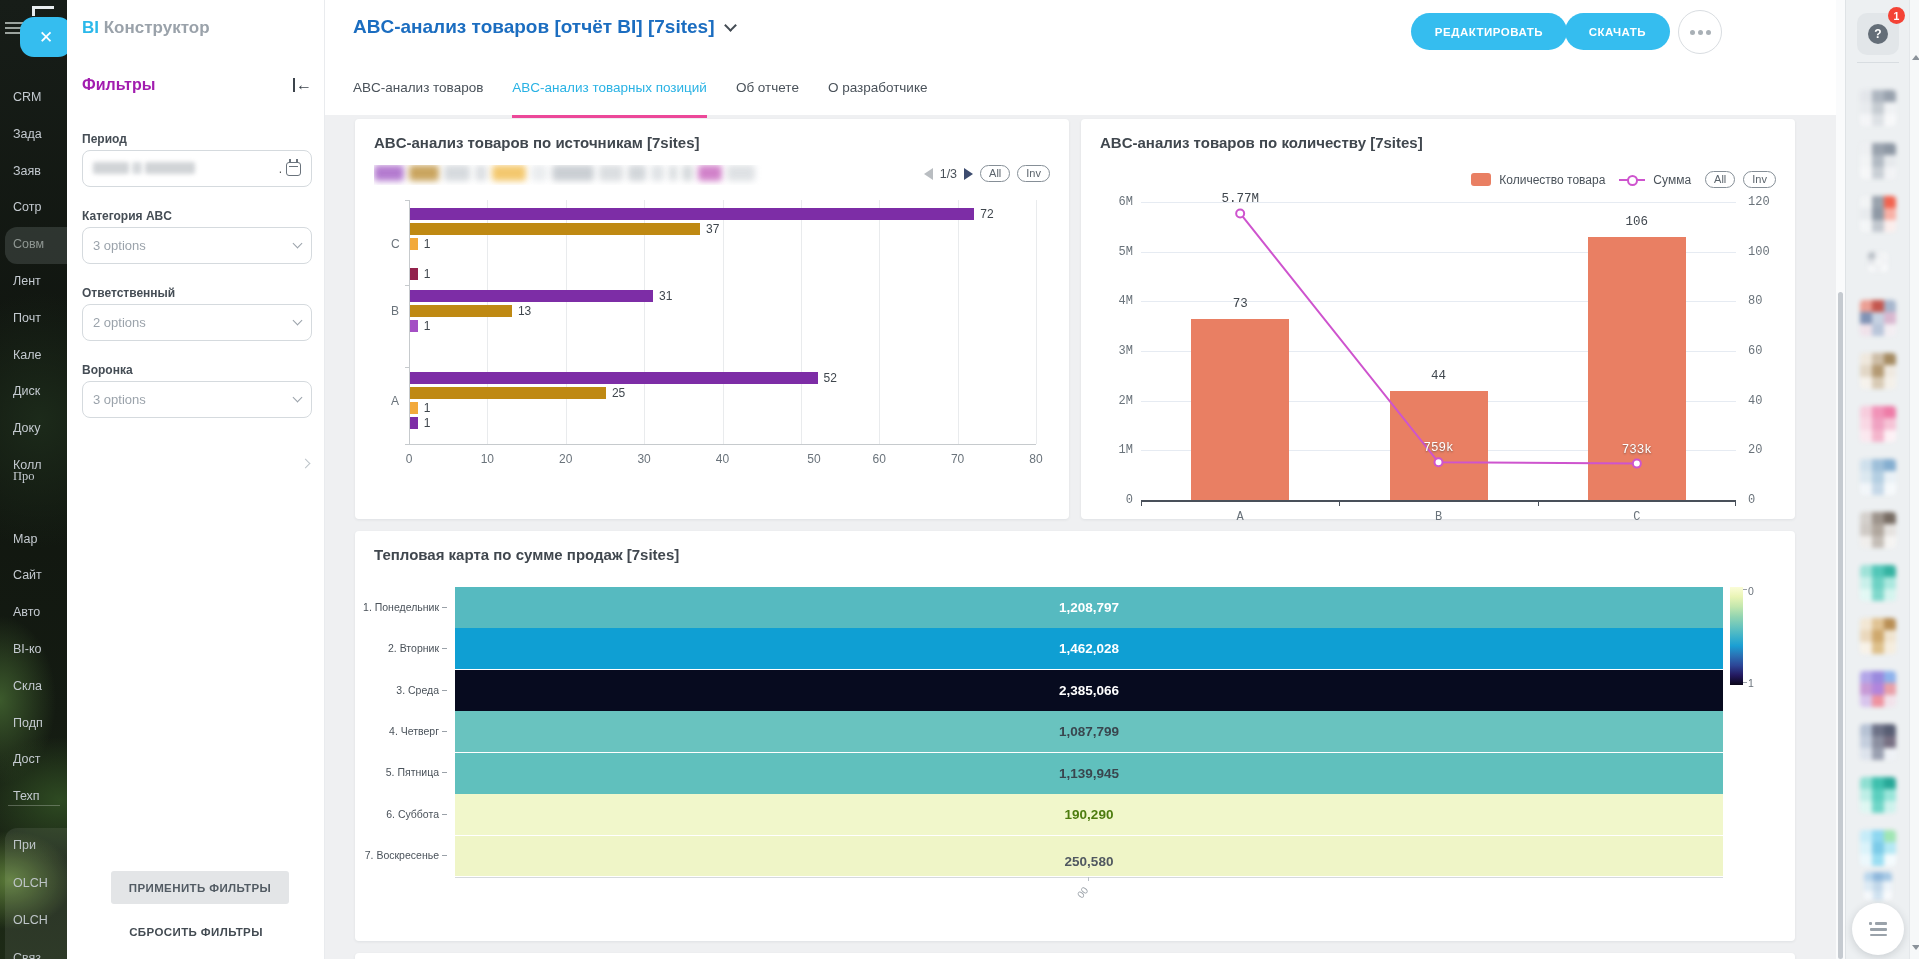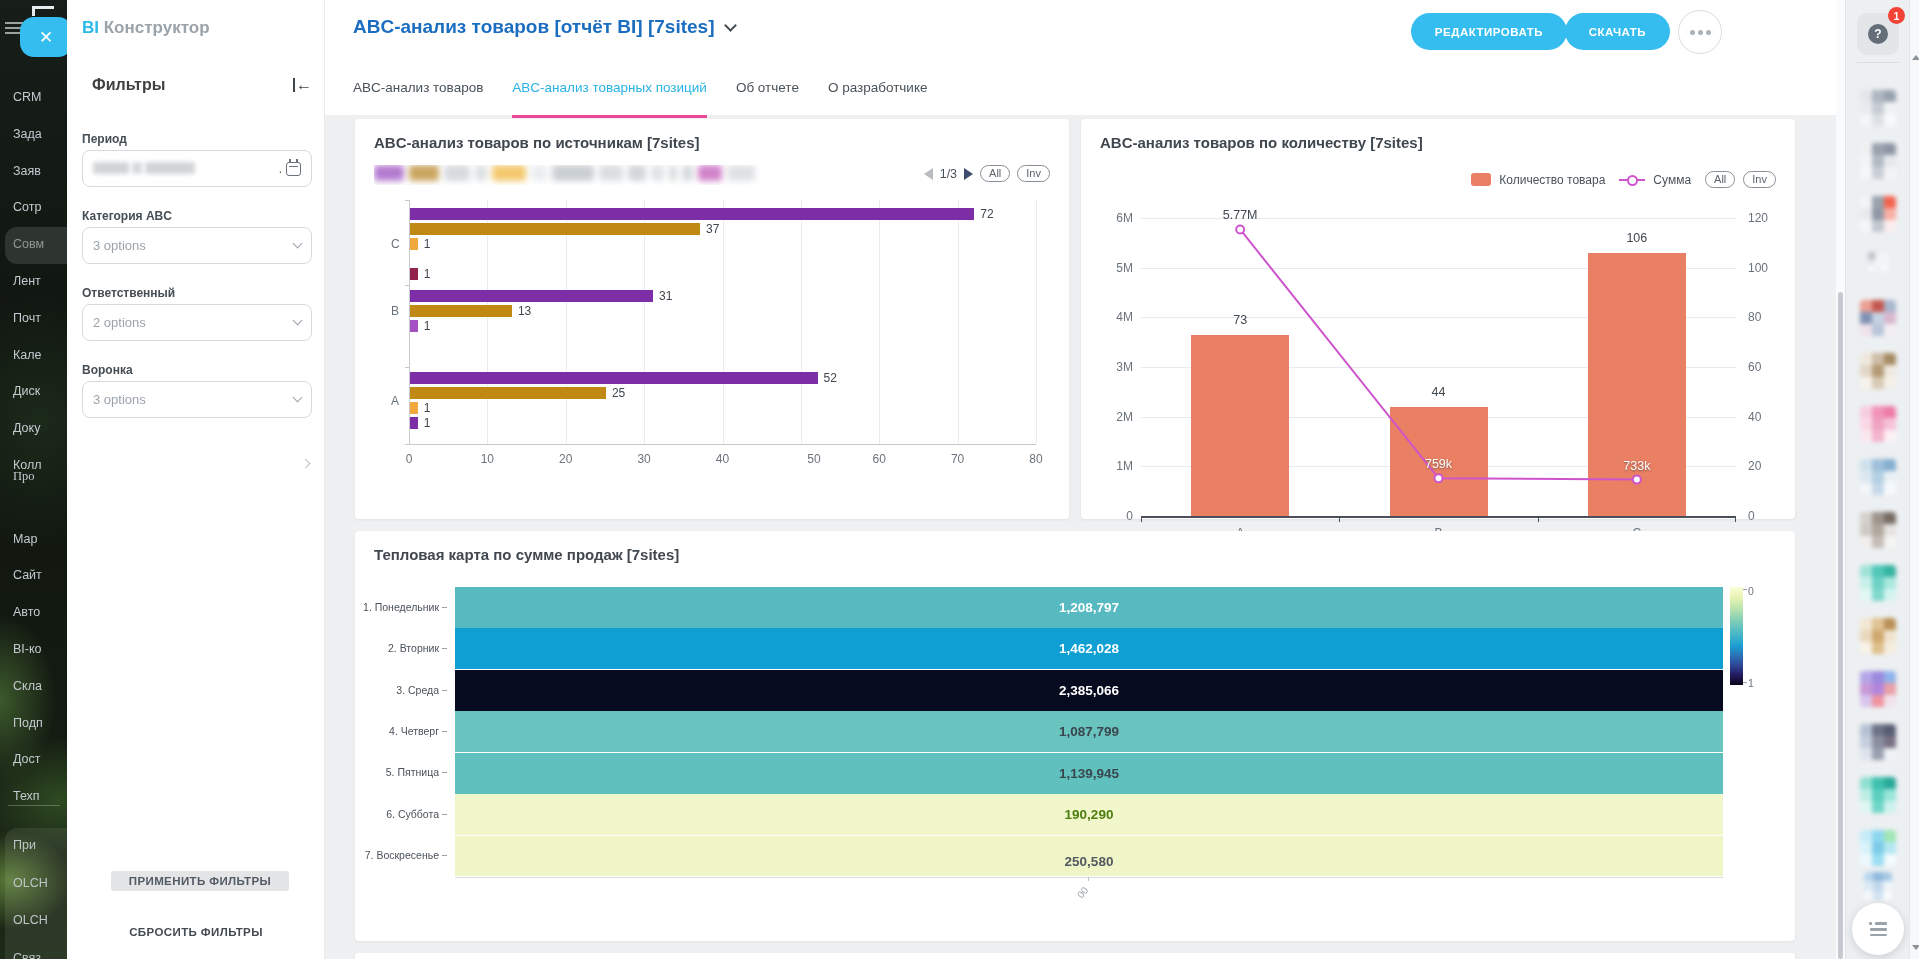--- a/index.html
+++ b/index.html
@@ -27,39 +27,39 @@
   #hamburger span { display:block; height:2px; margin-bottom:3px; background:#9ba39e; }
   #close-btn { position:absolute; left:20px; top:17px; width:52px; height:40px;
     background:#35bdef; border-radius:14px; color:#fff; font-size:17px;
     display:flex; align-items:center; justify-content:center; }
   #logo-bracket { position:absolute; left:32px; top:6px; width:22px; height:10px;
     border-left:3px solid #e8ecee; border-top:3px solid #e8ecee; }
 
   
   #filter-panel { position:absolute; left:67px; top:0; width:258px; height:959px;
     background:#fff; border-right:1px solid #e9ebee; }
-  #filters-title { position:absolute; left:25px; top:76px; font-size:16px; font-weight:700; color:#404040; }
+  #filters-title { position:absolute; left:15px; top:76px; font-size:16px; font-weight:700; color:#a21caf; }
   #collapse-icon { position:absolute; left:226px; top:76px; font-size:16px; color:#3c444c; cursor:pointer; }
   #collapse-icon .bar { display:inline-block; width:2px; height:14px; background:#3c444c; vertical-align:-2px; margin-right:1px;}
   .f-label { position:absolute; left:15px; font-size:12px; font-weight:600; color:#454d55; }
   .f-box { position:absolute; left:15px; width:230px; height:37px; border:1px solid #d5dade;
     border-radius:8px; background:#fff; display:flex; align-items:center; padding:0 10px; }
   .f-placeholder { color:#9ba3ab; font-size:13px; flex:1; }
   .chev { width:7px; height:7px; border-right:1.6px solid #9aa2aa; border-bottom:1.6px solid #9aa2aa;
     transform:rotate(45deg); margin-top:-4px; }
   .blurblock { display:inline-block; height:12px; border-radius:2px; margin-right:3px;
     filter:blur(2px); opacity:.75; }
   #period-dot { color:#555; font-size:12px; margin:0 4px 0 1px; }
   .cal-icon { width:15px; height:14px; border:1.6px solid #6a737c; border-radius:3px; position:relative; }
   .cal-icon:before { content:""; position:absolute; left:2px; top:-4px; width:2px; height:3px; background:#6a737c; box-shadow:7px 0 0 #6a737c; }
   .cal-icon:after { content:""; position:absolute; left:2px; top:3px; right:2px; height:1.5px; background:#6a737c; }
   #outer-note { position:absolute; left:15px; top:456px; width:215px; font-size:12px; color:#bcc3c9; line-height:1.5; }
   #outer-chev { position:absolute; left:235px; top:460px; width:7px; height:7px;
     border-right:1.6px solid #bcc3c9; border-top:1.6px solid #bcc3c9; transform:rotate(45deg); }
-  #apply-btn { position:absolute; left:44px; top:871px; width:178px; height:20px; background:#e3e5e7;
+  #apply-btn { position:absolute; left:44px; top:871px; width:178px; height:33px; background:#e3e5e7;
     border:none; border-radius:3px; font-size:11.5px; font-weight:700; color:#525b63;
     letter-spacing:.4px; font-family:inherit; }
   #reset-btn { position:absolute; left:0; top:926px; width:258px; text-align:center;
     font-size:11.5px; font-weight:700; color:#434b52; letter-spacing:.4px; cursor:pointer; }
 
   
   #main-white { position:absolute; left:325px; top:0; width:1520px; height:115px; background:#fff; }
   #page-title { position:absolute; left:353px; top:16px; font-size:19px; font-weight:700; color:#1b6dc0; cursor:pointer; }
   #title-chev { display:inline-block; width:9px; height:9px; border-right:2px solid #444c54;
     border-bottom:2px solid #444c54; transform:rotate(45deg); margin-left:12px; vertical-align:3px; }
@@ -303,21 +303,21 @@
 <div class="card" id="card-quantity">
   <div class="card-title">ABC-анализ товаров по количеству [7sites]</div>
   <div id="qty-legend">
     <span class="sw"></span>
     <span class="lbl">Количество товара</span>
     <span class="line-marker"></span>
     <span class="lbl">Сумма</span>
     <span class="mini-pill">All</span>
     <span class="mini-pill">Inv</span>
   </div>
-  <div class="plot" id="qty-plot" style="left:0;top:16px;width:714px;height:496px;">
+  <div class="plot" id="qty-plot" style="left:0;top:0;width:714px;height:496px;font-family:Liberation Mono, monospace;">
       <div class="hgrid" style="left: 60px; width: 595px; top: 83px;"></div>
       <div class="ytick" style="left: 14px; width: 38px; text-align: right; top: 76px;">6M</div>
       <div class="ytick" style="left: 667px; top: 76px;">120</div>
       <div class="hgrid" style="left: 60px; width: 595px; top: 132.667px;"></div>
       <div class="ytick" style="left: 14px; width: 38px; text-align: right; top: 125.667px;">5M</div>
       <div class="ytick" style="left: 667px; top: 125.667px;">100</div>
       <div class="hgrid" style="left: 60px; width: 595px; top: 182.333px;"></div>
       <div class="ytick" style="left: 14px; width: 38px; text-align: right; top: 175.333px;">4M</div>
       <div class="ytick" style="left: 667px; top: 175.333px;">80</div>
       <div class="hgrid" style="left: 60px; width: 595px; top: 232px;"></div>

